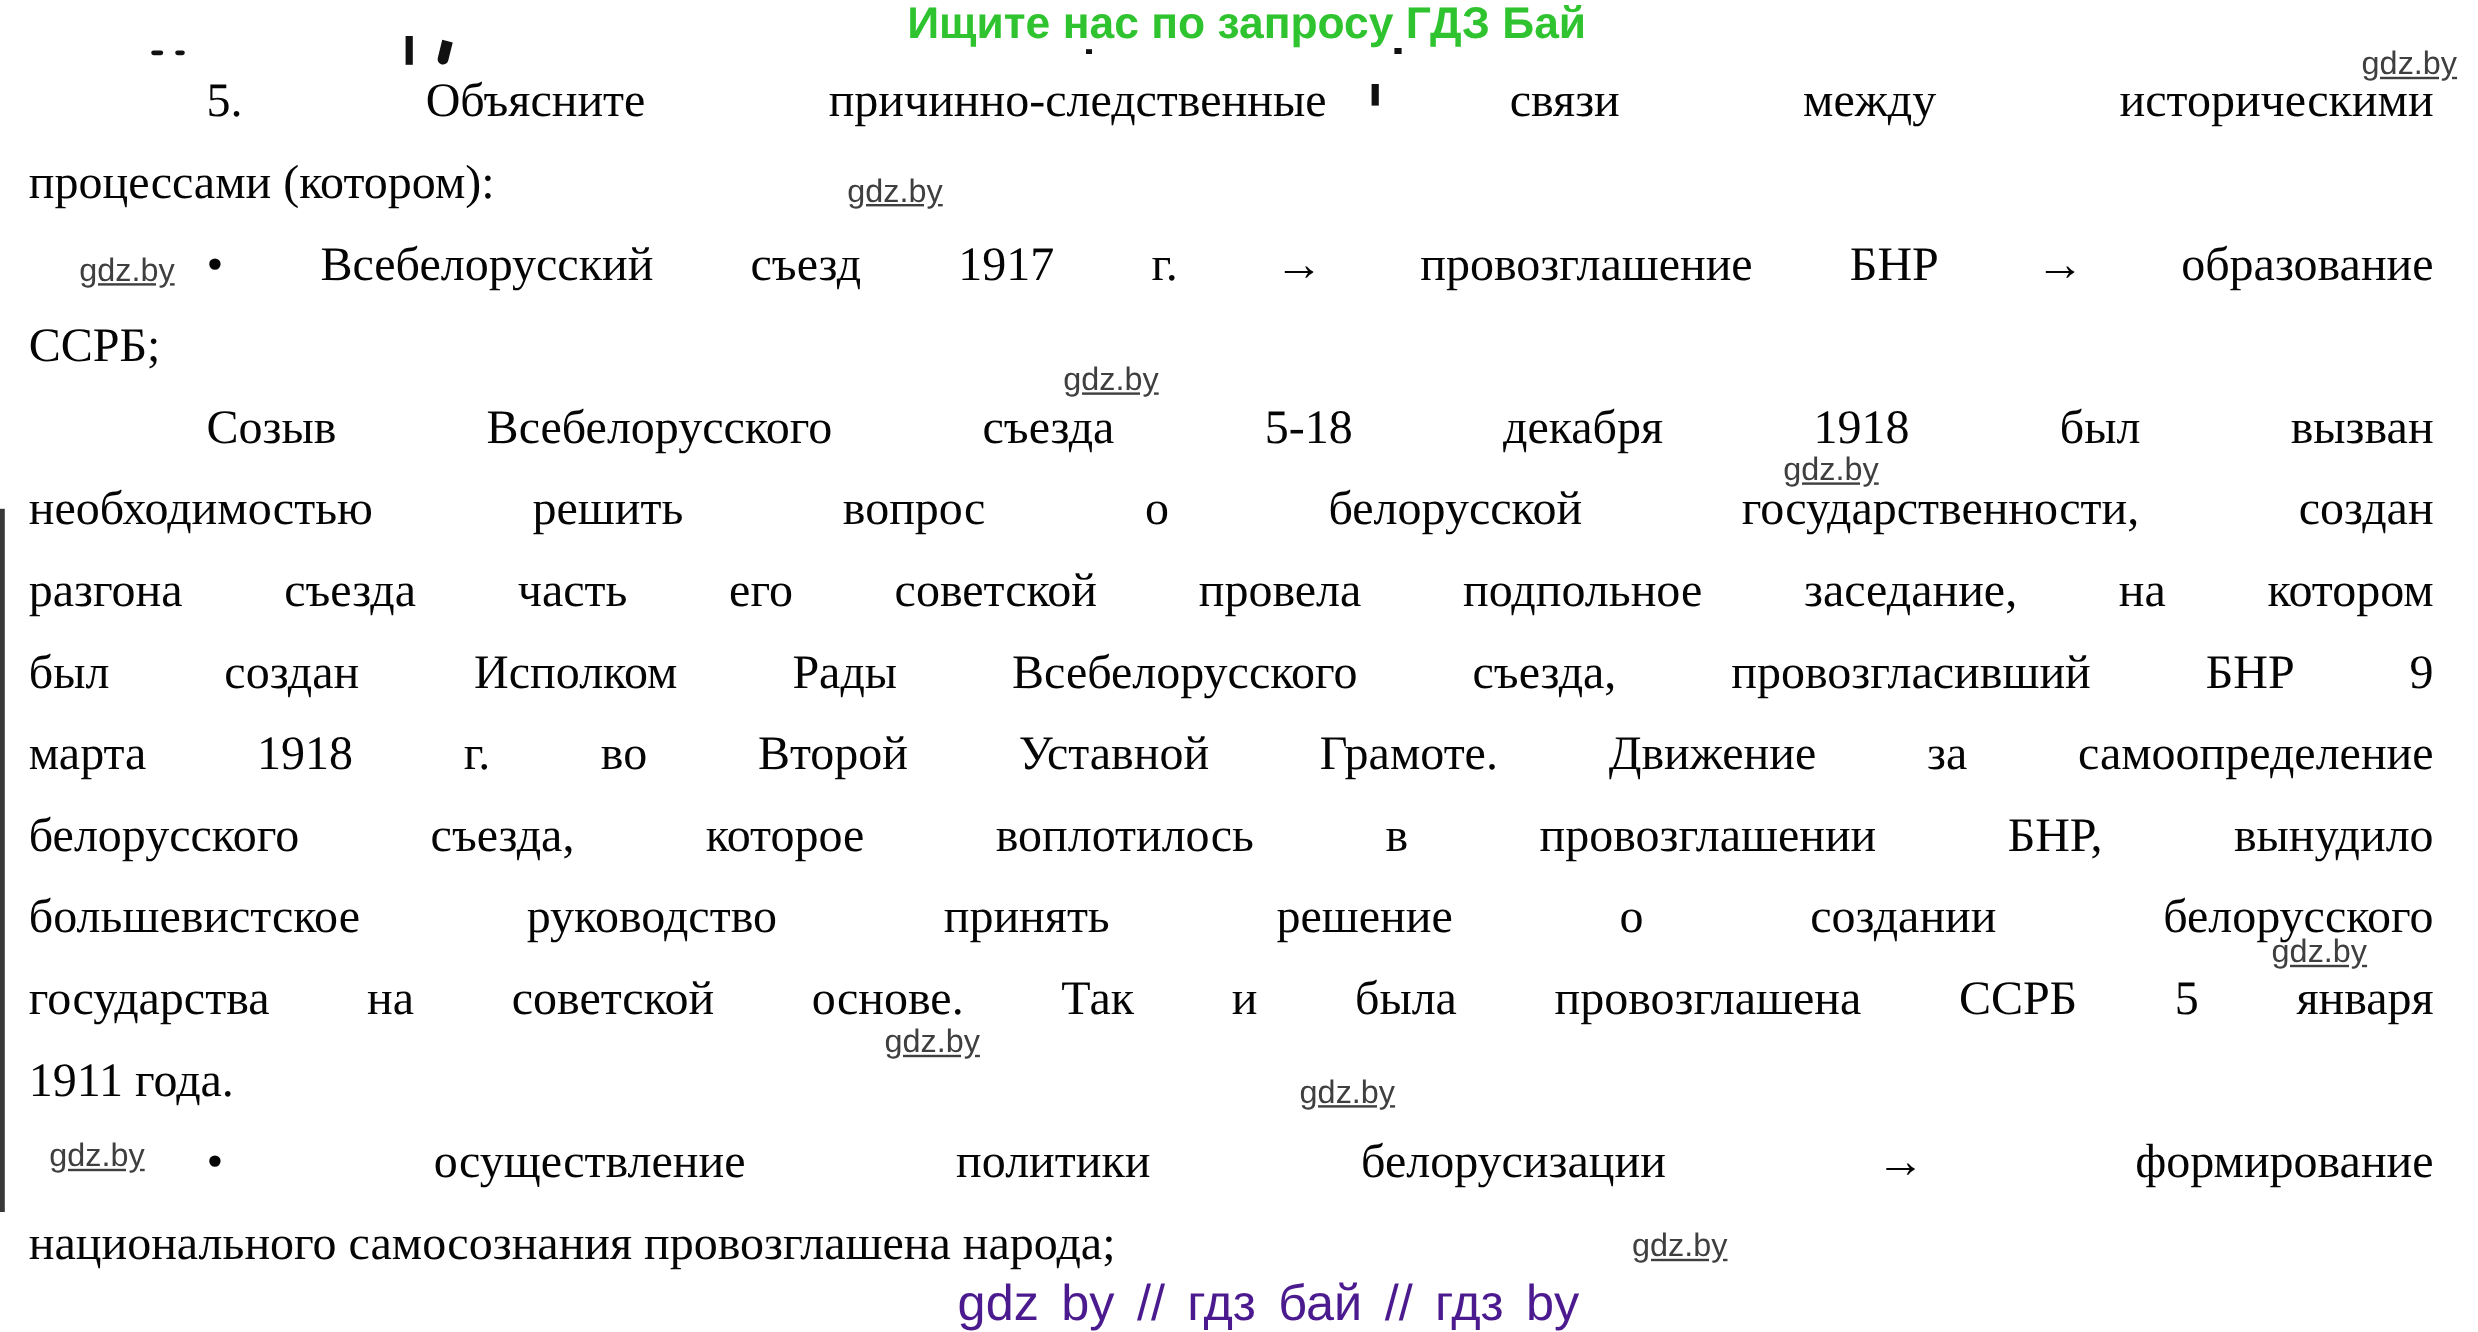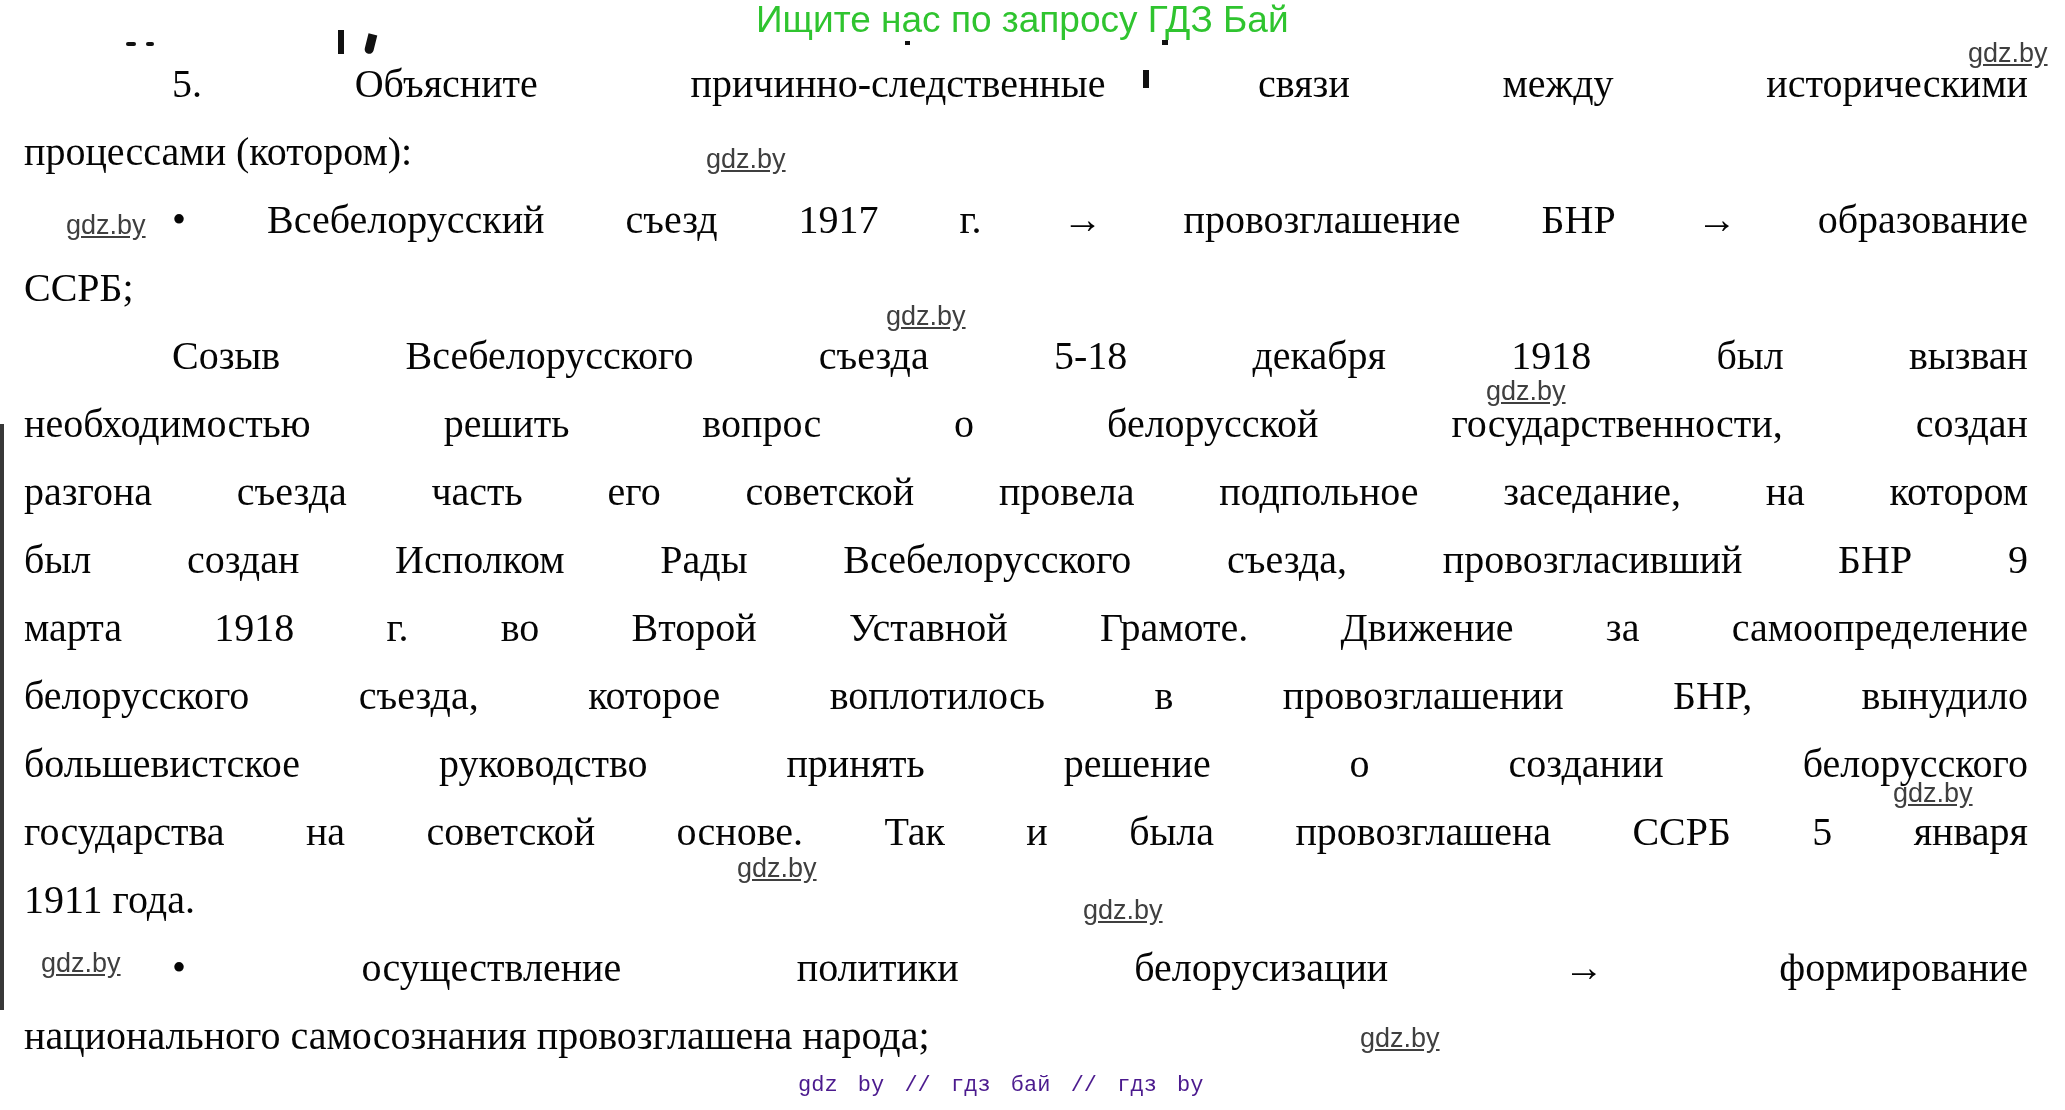--- a/index.html
+++ b/index.html
@@ -28,25 +28,25 @@
   .w4{left:886px;top:303px;}
   .w5{left:1486px;top:378px;}
   .w6{left:1893px;top:780px;}
   .w7{left:737px;top:855px;}
   .w8{left:1083px;top:897px;}
   .w9{left:41px;top:950px;}
   .w10{left:1360px;top:1025px;}
   .promo{
     position:absolute;left:756px;top:0px;
     font-family:"Liberation Sans",sans-serif;font-size:37px;line-height:40px;
-    font-weight:400;
+    font-weight:700;
   }
   .footer{
     position:absolute;left:798px;top:1068px;
-    font-family:Liberation Mono, monospace;font-size:22px;line-height:36px;
+    font-family:Liberation Sans, sans-serif;font-size:42px;line-height:36px;
     word-spacing:7px;
   }
   
   .artifact{position:absolute;background:#111;}
   .a1{left:126px;top:42px;width:10px;height:4px;border-radius:2px;}
   .a2{left:146px;top:42px;width:8px;height:4px;border-radius:2px;}
   .a3{left:338px;top:30px;width:6px;height:24px;}
   .a4{left:366px;top:34px;width:9px;height:20px;border-radius:0 0 8px 8px;transform:rotate(14deg);}
   .a5{left:1143px;top:70px;width:6px;height:18px;}
   .a6{left:905px;top:41px;width:5px;height:4px;}

